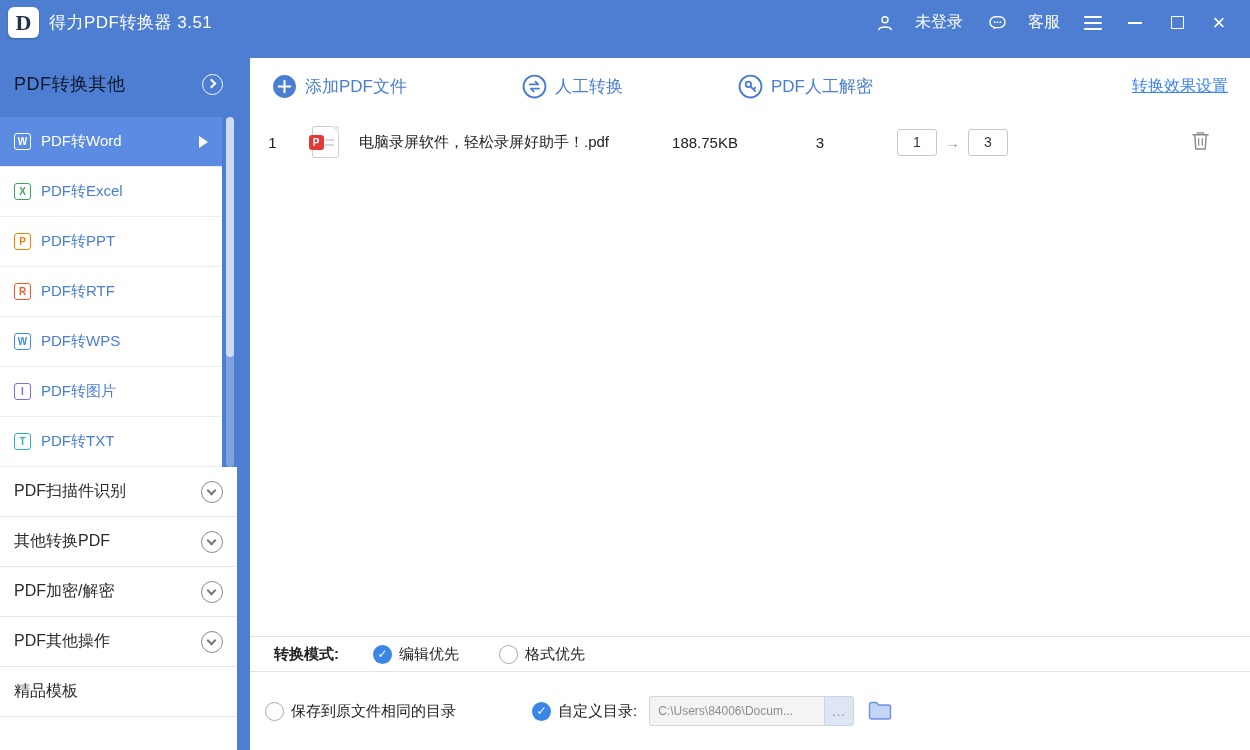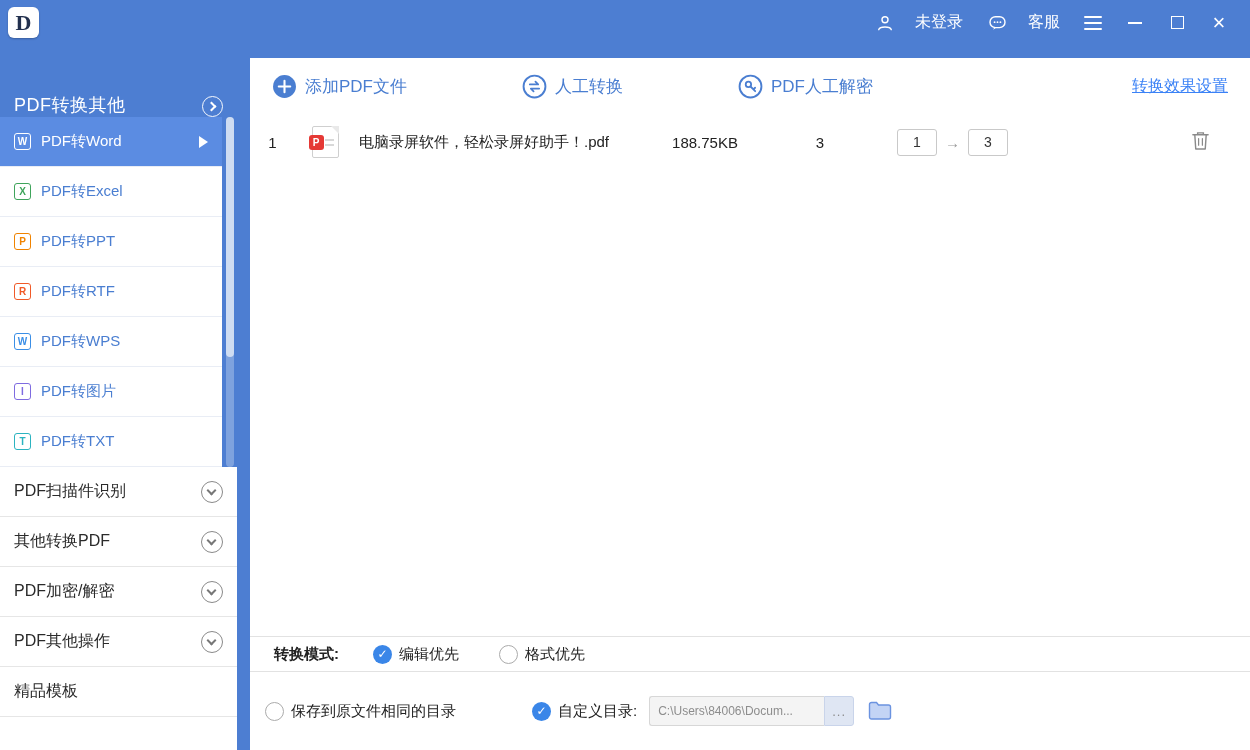--- a/index.html
+++ b/index.html
@@ -20,21 +20,21 @@
   .burger span { display:block; width:18px; height:2px; background:#fff; border-radius:1px; }
   .min-glyph { width:14px; height:2px; background:#fff; }
   .max-glyph { width:13px; height:13px; border:1.5px solid #fff; }
   .close-glyph { font-size:22px; line-height:1; }
 
   
   .body { flex:1; display:flex; min-height:0; }
 
   
   .sidebar { width:237px; background:#4d7ed2; display:flex; flex-direction:column; flex:0 0 auto; }
-  .sidebar-header { height:72px; display:flex; align-items:flex-end; padding:6px 14px 0 14px; color:#ffffff; }
+  .sidebar-header { height:72px; display:flex; align-items:center; padding:6px 14px 0 14px; color:#0f172a; }
   .sidebar-header .hd-label { font-size:18px; letter-spacing:.5px; }
   .circle-btn { width:21px; height:21px; border-radius:50%; border:1.5px solid rgba(255,255,255,.95); margin-left:auto; position:relative; cursor:pointer; }
   .circle-btn .chev { position:absolute; width:7px; height:7px; border-right:2px solid #fff; border-bottom:2px solid #fff; }
   .circle-btn .chev.right { top:5.5px; left:4.5px; transform:rotate(-45deg); }
   .menu-wrap { position:relative; }
   .menu { width:222px; }
   .menu-item { height:50px; background:#fff; border-bottom:1px solid #e9edf5; display:flex; align-items:center; padding:0 14px; color:#4a7ed1; font-size:15px; cursor:pointer; }
   .menu-item .mi-icon { width:17px; height:17px; border:1.5px solid currentColor; border-radius:3px; font-size:10px; font-weight:bold;
                         display:flex; align-items:center; justify-content:center; margin-right:10px; flex:0 0 auto; }
   .menu-item.active { background:#5b8ce2; color:#fff; }
@@ -101,20 +101,21 @@
   .folder-btn { margin-left:14px; cursor:pointer; display:inline-flex; }
   .convert-btn { margin-left:auto; width:148px; height:46px; background:#4a80ef; border:none; border-radius:4px; color:#fff; font-size:18px; letter-spacing:6px; cursor:pointer; font-family:inherit; }
 </style>
 </head>
 <body>
 
 <div class="app">
 
   <header class="titlebar">
     <div class="app-logo">D</div>
+    <div class="app-title">得力PDF转换器 3.51</div>
     <div class="titlebar-right">
       <div class="tb-item">
         <svg width="20" height="20" viewBox="0 0 24 24">
           <circle cx="12" cy="8" r="3.6" fill="none" stroke="#fff" stroke-width="1.7"></circle>
           <path d="M4.5 20c1.2-4.4 13.8-4.4 15 0" fill="none" stroke="#fff" stroke-width="1.7" stroke-linecap="round"></path>
         </svg>
         <span>未登录</span>
       </div>
       <div class="tb-item">
         <svg width="21" height="20" viewBox="0 0 24 24">

